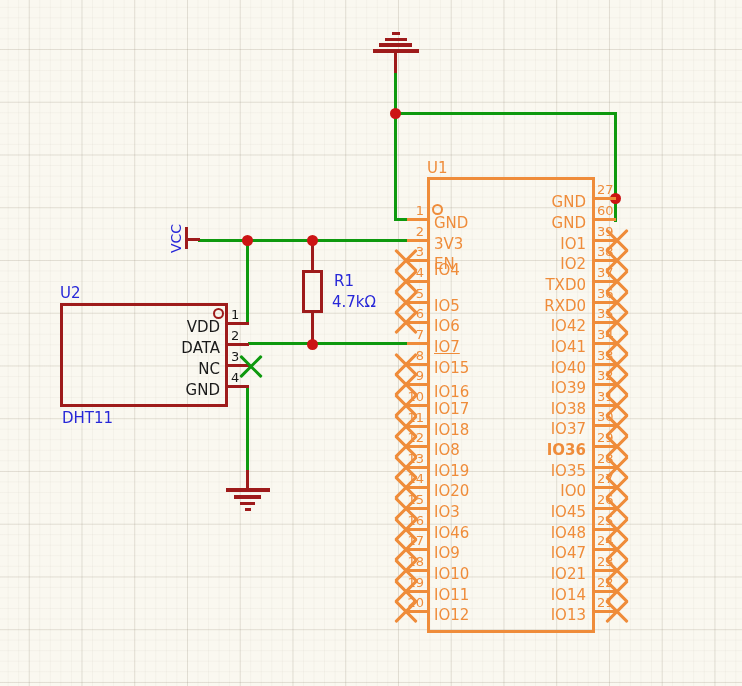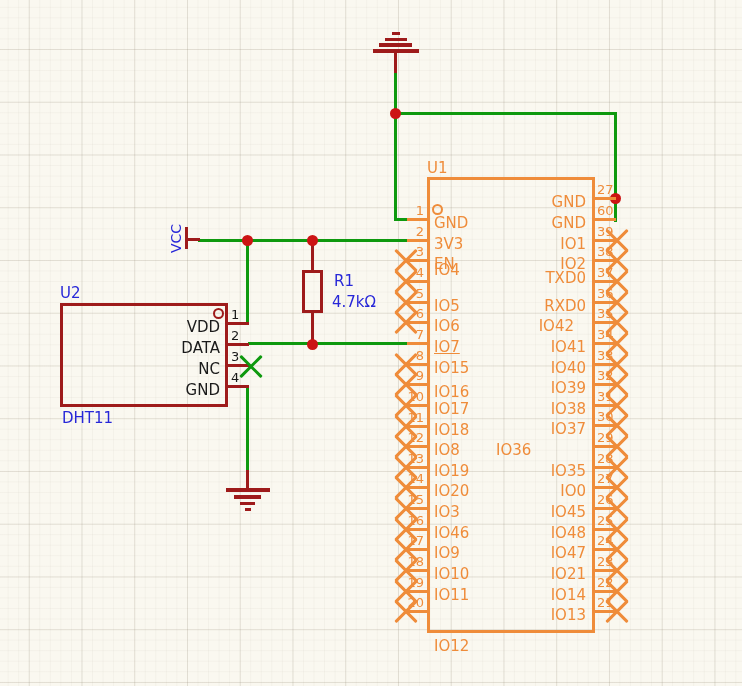--- a/index.html
+++ b/index.html
@@ -189,21 +189,21 @@
     </div>
     <div class="seg" style="left: 407px; top: 590px; width: 21px; height: 3px; background: rgb(239, 140, 58);"></div>
     <div class="t num" style="left: 386px; top: 576px; width: 38px; text-align: right; color: rgb(239, 140, 58);">19</div>
     <div class="t" style="left: 434px; top: 587px; color: rgb(239, 140, 58);">IO11</div>
     <div class="ncx" style="left: 394px; top: 579px;">
       <i class="a" style="background: rgb(239, 140, 58);"></i>
       <i class="b" style="background: rgb(239, 140, 58);"></i>
     </div>
     <div class="seg" style="left: 407px; top: 610px; width: 21px; height: 3px; background: rgb(239, 140, 58);"></div>
     <div class="t num" style="left: 386px; top: 596px; width: 38px; text-align: right; color: rgb(239, 140, 58);">20</div>
-    <div class="t" style="left: 434px; top: 607px; color: rgb(239, 140, 58); margin-top: 31px;">IO12</div>
+    <div class="t" style="left: 434px; top: 607px; color: rgb(239, 140, 58);">IO12</div>
     <div class="ncx" style="left: 394px; top: 599px;">
       <i class="a" style="background: rgb(239, 140, 58);"></i>
       <i class="b" style="background: rgb(239, 140, 58);"></i>
     </div>
     <div class="seg" style="left: 594px; top: 197px; width: 22px; height: 3px; background: rgb(239, 140, 58);"></div>
     <div class="t num" style="left: 597px; top: 183px; width: 40px; text-align: left; color: rgb(239, 140, 58);">27</div>
     <div class="t" style="left: 496px; top: 194px; width: 90px; text-align: right; color: rgb(239, 140, 58);">GND</div>
     <div class="seg" style="left: 594px; top: 218px; width: 22px; height: 3px; background: rgb(239, 140, 58);"></div>
     <div class="t num" style="left: 597px; top: 204px; width: 40px; text-align: left; color: rgb(239, 140, 58);">60</div>
     <div class="t" style="left: 496px; top: 215px; width: 90px; text-align: right; color: rgb(239, 140, 58);">GND</div>
@@ -216,35 +216,35 @@
     </div>
     <div class="seg" style="left: 594px; top: 259px; width: 22px; height: 3px; background: rgb(239, 140, 58);"></div>
     <div class="t num" style="left: 597px; top: 245px; width: 40px; text-align: left; color: rgb(239, 140, 58);">38</div>
     <div class="t" style="left: 496px; top: 256px; width: 90px; text-align: right; color: rgb(239, 140, 58);">IO2</div>
     <div class="ncx" style="left: 605px; top: 248px;">
       <i class="a" style="background: rgb(239, 140, 58);"></i>
       <i class="b" style="background: rgb(239, 140, 58);"></i>
     </div>
     <div class="seg" style="left: 594px; top: 280px; width: 22px; height: 3px; background: rgb(239, 140, 58);"></div>
     <div class="t num" style="left: 597px; top: 266px; width: 40px; text-align: left; color: rgb(239, 140, 58);">37</div>
-    <div class="t" style="left: 496px; top: 270px; width: 90px; text-align: right; color: rgb(239, 140, 58);">TXD0</div>
+    <div class="t" style="left: 496px; top: 277px; width: 90px; text-align: right; color: rgb(239, 140, 58);">TXD0</div>
     <div class="ncx" style="left: 605px; top: 269px;">
       <i class="a" style="background: rgb(239, 140, 58);"></i>
       <i class="b" style="background: rgb(239, 140, 58);"></i>
     </div>
     <div class="seg" style="left: 594px; top: 301px; width: 22px; height: 3px; background: rgb(239, 140, 58);"></div>
     <div class="t num" style="left: 597px; top: 287px; width: 40px; text-align: left; color: rgb(239, 140, 58);">36</div>
     <div class="t" style="left: 496px; top: 298px; width: 90px; text-align: right; color: rgb(239, 140, 58);">RXD0</div>
     <div class="ncx" style="left: 605px; top: 290px;">
       <i class="a" style="background: rgb(239, 140, 58);"></i>
       <i class="b" style="background: rgb(239, 140, 58);"></i>
     </div>
     <div class="seg" style="left: 594px; top: 321px; width: 22px; height: 3px; background: rgb(239, 140, 58);"></div>
     <div class="t num" style="left: 597px; top: 307px; width: 40px; text-align: left; color: rgb(239, 140, 58);">35</div>
-    <div class="t" style="left: 484px; top: 318px; width: 90px; text-align: right; color: rgb(239, 140, 58);">IO42</div>
+    <div class="t" style="left: 496px; top: 318px; width: 90px; text-align: right; color: rgb(239, 140, 58);">IO42</div>
     <div class="ncx" style="left: 605px; top: 310px;">
       <i class="a" style="background: rgb(239, 140, 58);"></i>
       <i class="b" style="background: rgb(239, 140, 58);"></i>
     </div>
     <div class="seg" style="left: 594px; top: 342px; width: 22px; height: 3px; background: rgb(239, 140, 58);"></div>
     <div class="t num" style="left: 597px; top: 328px; width: 40px; text-align: left; color: rgb(239, 140, 58);">34</div>
     <div class="t" style="left: 496px; top: 339px; width: 90px; text-align: right; color: rgb(239, 140, 58);">IO41</div>
     <div class="ncx" style="left: 605px; top: 331px;">
       <i class="a" style="background: rgb(239, 140, 58);"></i>
       <i class="b" style="background: rgb(239, 140, 58);"></i>
@@ -272,21 +272,21 @@
     </div>
     <div class="seg" style="left: 594px; top: 424px; width: 22px; height: 3px; background: rgb(239, 140, 58);"></div>
     <div class="t num" style="left: 597px; top: 410px; width: 40px; text-align: left; color: rgb(239, 140, 58);">30</div>
     <div class="t" style="left: 496px; top: 421px; width: 90px; text-align: right; color: rgb(239, 140, 58);">IO37</div>
     <div class="ncx" style="left: 605px; top: 413px;">
       <i class="a" style="background: rgb(239, 140, 58);"></i>
       <i class="b" style="background: rgb(239, 140, 58);"></i>
     </div>
     <div class="seg" style="left: 594px; top: 445px; width: 22px; height: 3px; background: rgb(239, 140, 58);"></div>
     <div class="t num" style="left: 597px; top: 431px; width: 40px; text-align: left; color: rgb(239, 140, 58);">29</div>
-    <div class="t" style="left: 496px; top: 442px; width: 90px; text-align: left; color: rgb(239, 140, 58);">IO36</div>
+    <div class="t" style="left: 496px; top: 442px; width: 90px; text-align: right; color: rgb(239, 140, 58); font-weight: bold;">IO36</div>
     <div class="ncx" style="left: 605px; top: 434px;">
       <i class="a" style="background: rgb(239, 140, 58);"></i>
       <i class="b" style="background: rgb(239, 140, 58);"></i>
     </div>
     <div class="seg" style="left: 594px; top: 466px; width: 22px; height: 3px; background: rgb(239, 140, 58);"></div>
     <div class="t num" style="left: 597px; top: 452px; width: 40px; text-align: left; color: rgb(239, 140, 58);">28</div>
     <div class="t" style="left: 496px; top: 463px; width: 90px; text-align: right; color: rgb(239, 140, 58);">IO35</div>
     <div class="ncx" style="left: 605px; top: 455px;">
       <i class="a" style="background: rgb(239, 140, 58);"></i>
       <i class="b" style="background: rgb(239, 140, 58);"></i>

